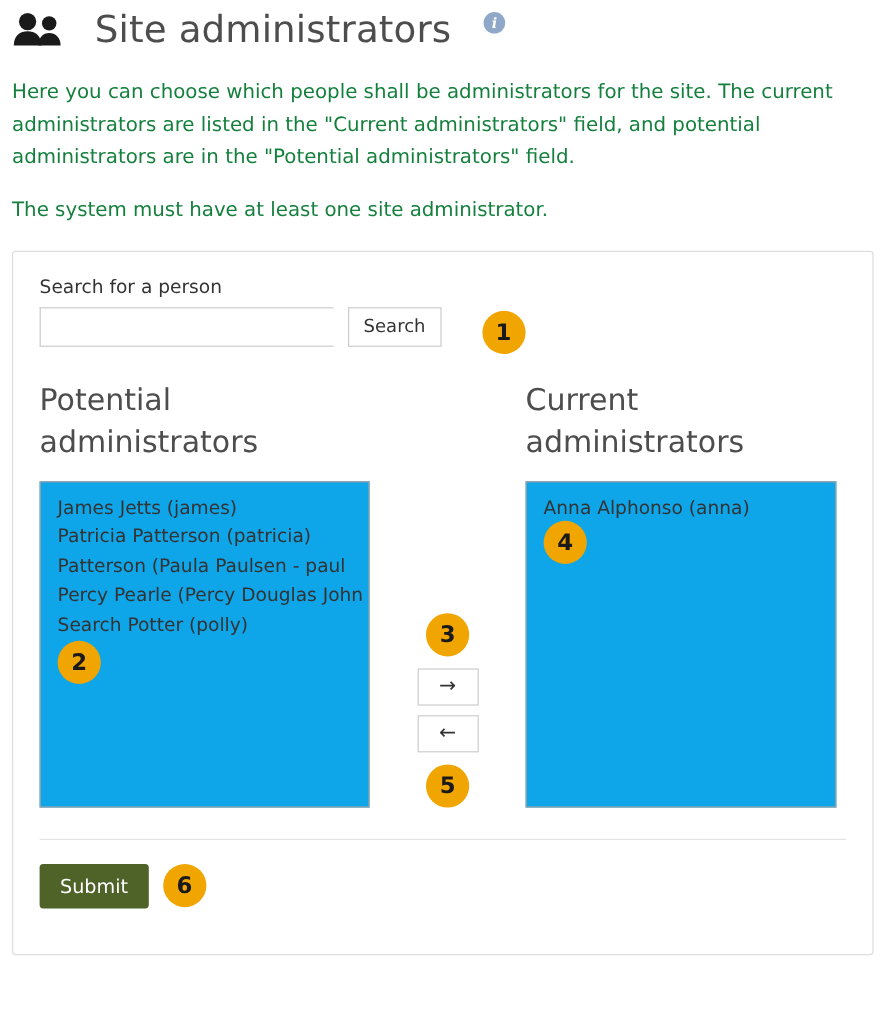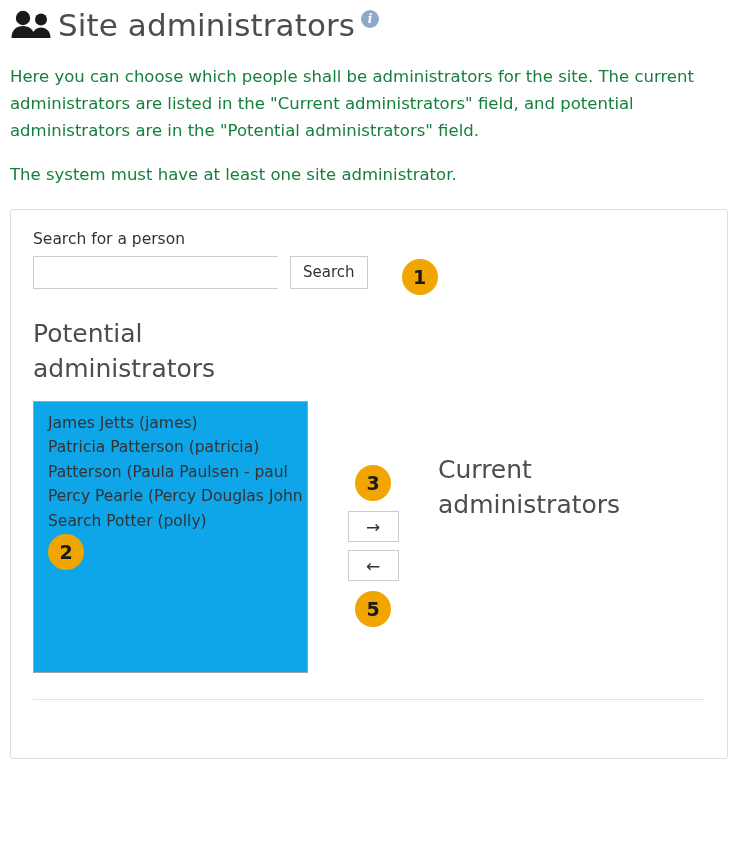--- a/index.html
+++ b/index.html
@@ -17,21 +17,21 @@
   .page {
     padding: 8px 10px 0 10px;
     box-sizing: border-box;
     width: 740px;
   }
 
   
   .page-header {
     display: flex;
     align-items: center;
-    gap: 6px;
+    gap: 27px;
     margin: 0 0 22px 0;
   }
   .people-icon {
     width: 42px;
     height: 30px;
     position: relative;
     flex: none;
   }
   .page-title {
     font-size: 31px;
@@ -112,21 +112,21 @@
     color: #333333;
     padding: 0 12px;
     font-family: "DejaVu Sans", "Liberation Sans", sans-serif;
     cursor: pointer;
     border-radius: 0;
   }
 
   
   .columns {
     display: flex;
-    align-items: center;
+    align-items: flex-end;
   }
   .col-left { width: 275px; }
   .col-mid  { width: 130px; display: flex; flex-direction: column; align-items: center; }
   .col-right { width: 262px; }
 
   .list-heading {
     font-size: 25px;
     color: #4d4d4d;
     font-weight: normal;
     line-height: 1.42;
@@ -265,21 +265,29 @@
         <div class="arrow-stack">
           <span class="badge" style="position:static; margin-bottom:2px;">3</span>
           <button class="arrow-button">→</button>
           <button class="arrow-button">←</button>
           <span class="badge" style="position:static; margin-top:2px;">5</span>
         </div>
       </div>
 
       <div class="col-right">
         <div class="list-heading">Current administrators</div>
+        <div class="listbox right">
+          <div class="list-item">Anna Alphonso (anna)</div>
+          <span class="badge" style="position:absolute; left:14px; top:32px;">4</span>
+        </div>
       </div>
 
     </div>
 
     <hr class="divider">
 
+    <div class="submit-row">
+      <button class="submit-button">Submit</button>
+      <span class="badge" style="position:relative;">6</span>
+    </div>
 
   </div>
 </div>
 
 </body></html>

